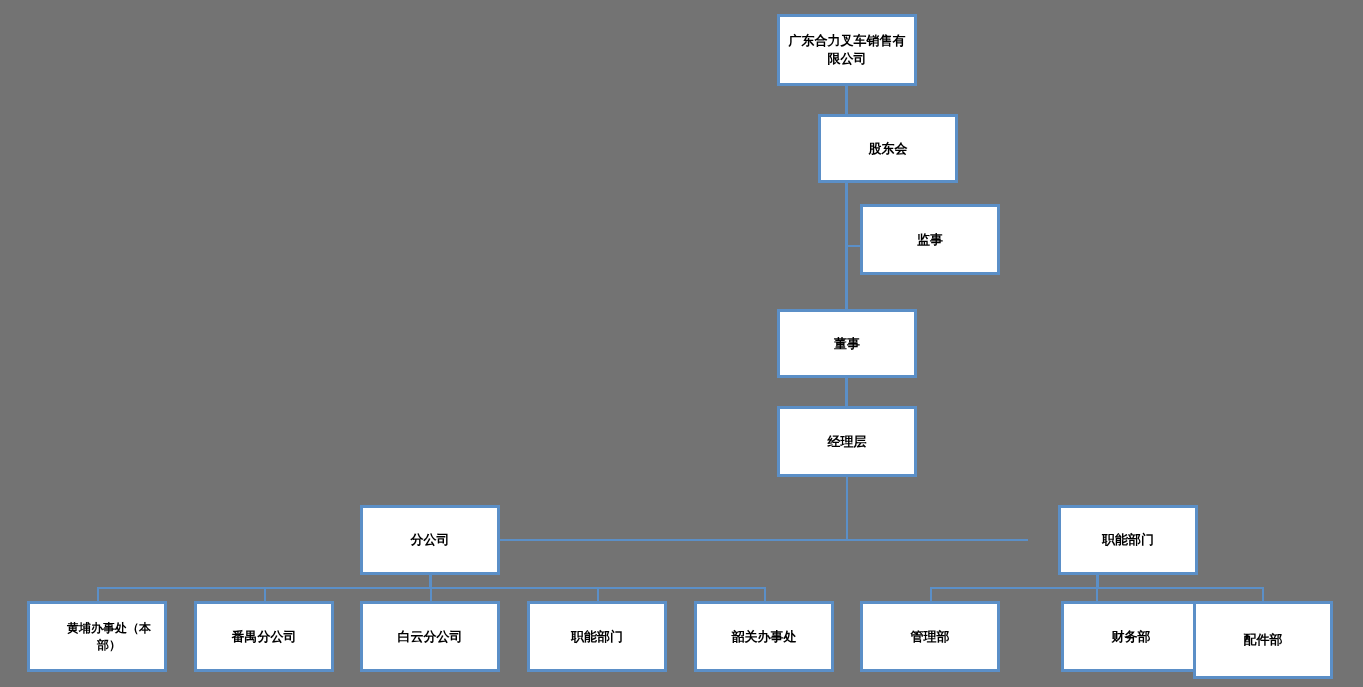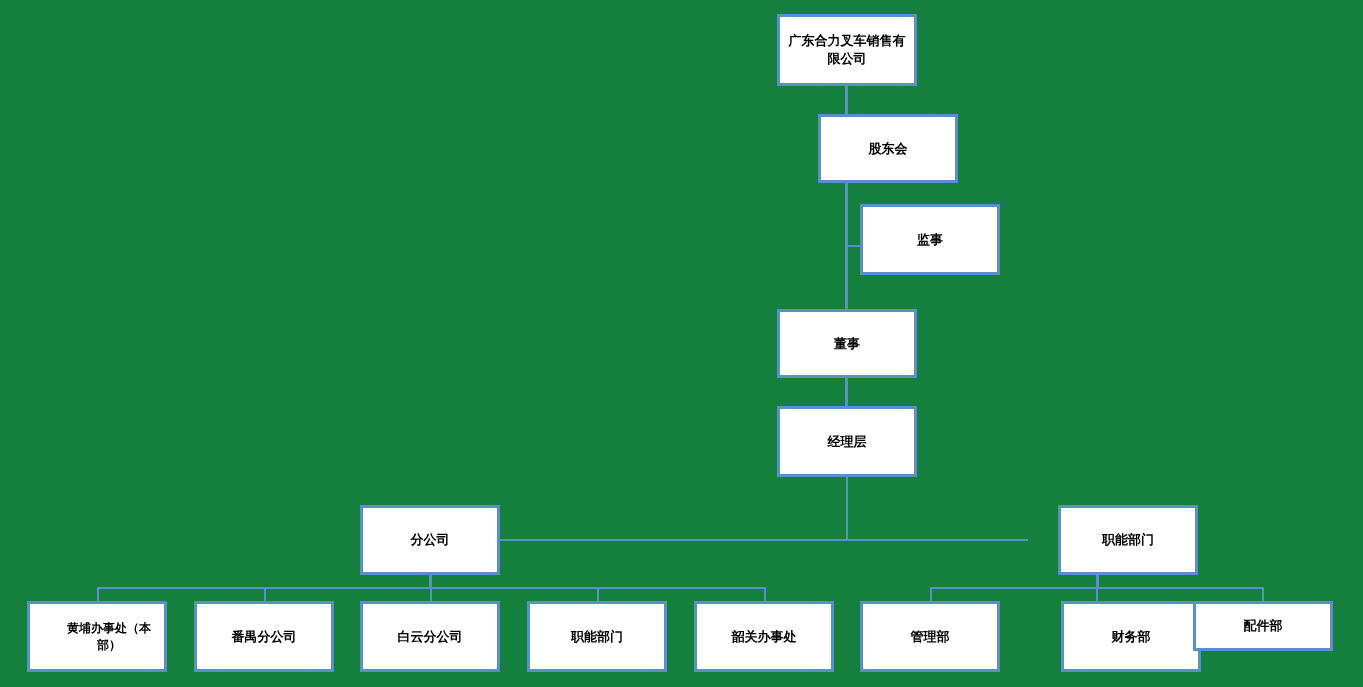--- a/index.html
+++ b/index.html
@@ -5,21 +5,21 @@
 <style>
   html, body {
     margin: 0;
     padding: 0;
     background: #ffffff;
   }
   #canvas {
     position: relative;
     width: 1363px;
     height: 687px;
-    background: #15803d;
+    background: #737373;
     overflow: hidden;
     font-family: "Liberation Sans", "DejaVu Sans", sans-serif;
   }
   .node {
     position: absolute;
     box-sizing: border-box;
     background: #ffffff;
     border: 3px solid #5B8FC7;
     display: flex;
     align-items: center;
@@ -122,17 +122,17 @@
   <div class="node" style="left: 694px; top: 601px; width: 140px; height: 71px; border-color: rgb(91, 143, 199);">
     <span class="label">韶关办事处</span>
   </div>
 
   <div class="node" style="left: 860px; top: 601px; width: 140px; height: 71px; border-color: rgb(91, 143, 199);">
     <span class="label">管理部</span>
   </div>
   <div class="node" style="left: 1061px; top: 601px; width: 140px; height: 71px; border-color: rgb(91, 143, 199);">
     <span class="label">财务部</span>
   </div>
-  <div class="node" style="left: 1193px; top: 601px; width: 140px; height: 50px; border-color: rgb(91, 143, 199);">
+  <div class="node" style="left: 1193px; top: 601px; width: 140px; height: 78px; border-color: rgb(91, 143, 199);">
     <span class="label">配件部</span>
   </div>
 
 </div>
 
 </body></html>

